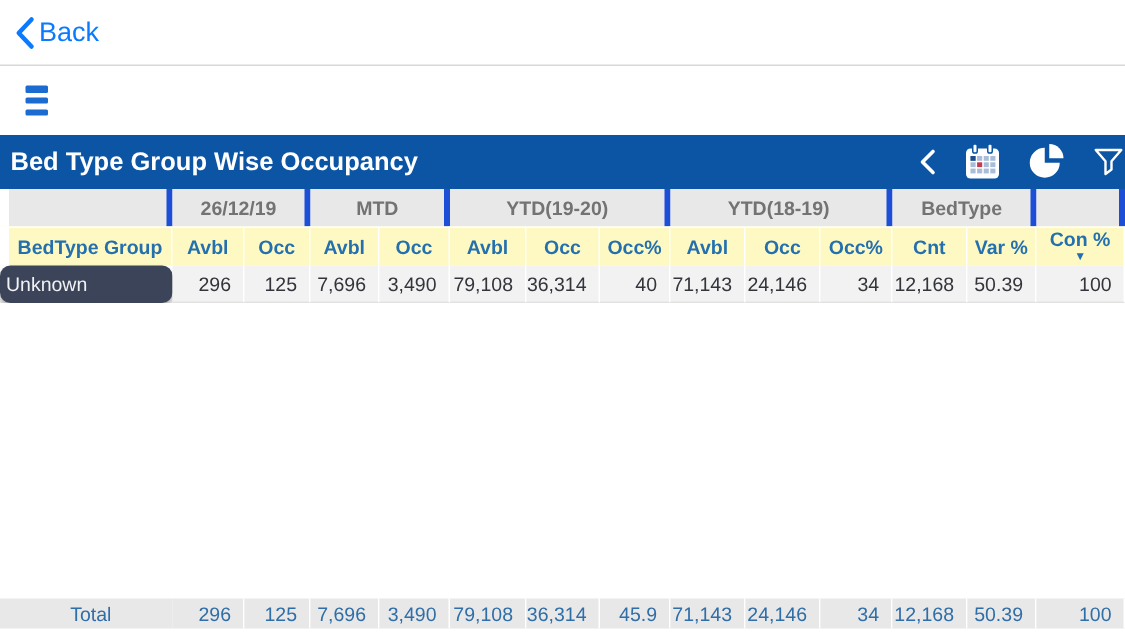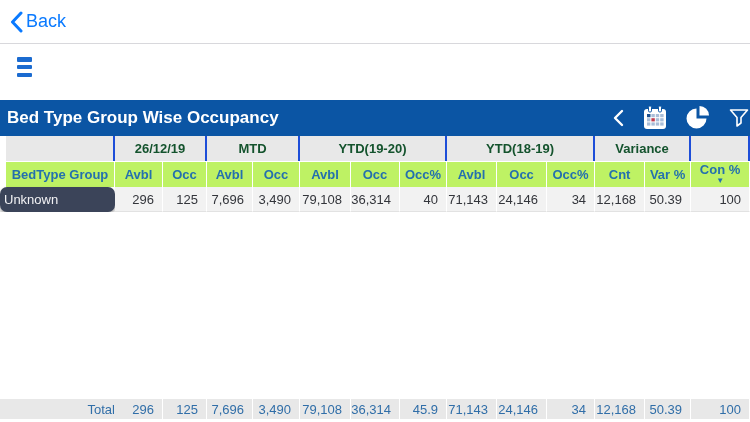--- a/index.html
+++ b/index.html
@@ -29,39 +29,39 @@
   .menu-strip { height:46px; flex:0 0 46px; background:#fff; position:relative; }
   .hamburger {
     position:absolute; left:17px; top:13px; width:15px; height:20px;
     display:flex; flex-direction:column; justify-content:space-between; cursor:pointer;
   }
   .hamburger .bar { height:4.5px; width:15px; background:#1b6bd0; border-radius:1px; }
 
   
   .toolbar {
     height:36px; flex:0 0 36px; background:#0b55a4;
-    display:flex; align-items:center; padding:0 0 0 7px;margin-top:10px;
+    display:flex; align-items:center; padding:0 0 0 7px;
   }
   .toolbar-title { color:#fff; font-size:17px; font-weight:bold; flex:1 1 auto; }
   .toolbar-icons { display:flex; align-items:center; gap:17px; }
   .tb-icon { display:flex; align-items:center; justify-content:center; cursor:pointer; }
 
   
   table { border-collapse:separate; border-spacing:0; table-layout:fixed; width:750px; }
   .grid th, .grid td, .totals th, .totals td {
     overflow:hidden; white-space:nowrap; font-size:13px;
   }
   .group-row th {
-    height:25px; background:#e8e8e8; color:#14532d; font-weight:bold;
-    text-align:center; border-right:2px solid #1d4ed8; vertical-align:middle;
+    height:25px; background:#e8e8e8; color:#737373; font-weight:bold;
+    text-align:center; border-right:4px solid #1d4ed8; vertical-align:middle;
   }
   .group-row th.blank { background:#e8e8e8; }
   .group-row th.first { border-left:6px solid #fff; }
   .head-row th {
-    height:26px; background:#bef264; color:#2470ae; font-weight:bold;
+    height:26px; background:#fef9c3; color:#2470ae; font-weight:bold;
     border-right:1px solid #fff; border-top:1px solid #fff;
     vertical-align:middle; cursor:pointer;
   }
   .head-row th.first { border-left:6px solid #fff; }
   .sort-wrap { display:flex; flex-direction:column; align-items:center; line-height:11px; }
   .sort-caret { font-size:8px; color:#2470ae; }
 
   .data-row th {
     height:25px; background:#3b4459; color:#f2f2f4; font-weight:normal;
     text-align:left; padding-left:4px;
@@ -71,21 +71,21 @@
   .data-row td {
     height:25px; background:#f2f2f2; color:#33353b;
     text-align:right; padding-right:8px;
     border-right:1px solid #fff; border-bottom:1px solid #e2e2e2;
   }
 
   .spacer { flex:1 1 auto; background:#fff; }
 
   .totals { margin-bottom:3px; }
   .totals th, .totals td { height:20px; background:#e8e8e8; color:#306ea8; }
-  .totals th { text-align:right; font-weight:normal; padding-left:6px; }
+  .totals th { text-align:center; font-weight:normal; padding-left:6px; }
   .totals td { text-align:right; padding-right:8px; border-right:1px solid #fff; }
 </style>
 </head>
 <body>
 
 <div class="page">
 
   <div class="navbar">
     <div class="back-btn">
       <svg width="13" height="22" viewBox="0 0 13 22">
@@ -164,21 +164,21 @@
       <col style="width:46px">
         <col style="width:59px">
     </colgroup>
     <tbody>
         <tr class="group-row">
       <th class="blank first"></th>
       <th colspan="2">26/12/19</th>
       <th colspan="2">MTD</th>
       <th colspan="3">YTD(19-20)</th>
       <th colspan="3">YTD(18-19)</th>
-      <th colspan="2">Variance</th>
+      <th colspan="2">BedType</th>
       <th class="blank"></th>
     </tr>
     <tr class="head-row">
       <th class="first">BedType Group</th>
       <th>Avbl</th>
       <th>Occ</th>
       <th>Avbl</th>
       <th>Occ</th>
       <th>Avbl</th>
       <th>Occ</th>

